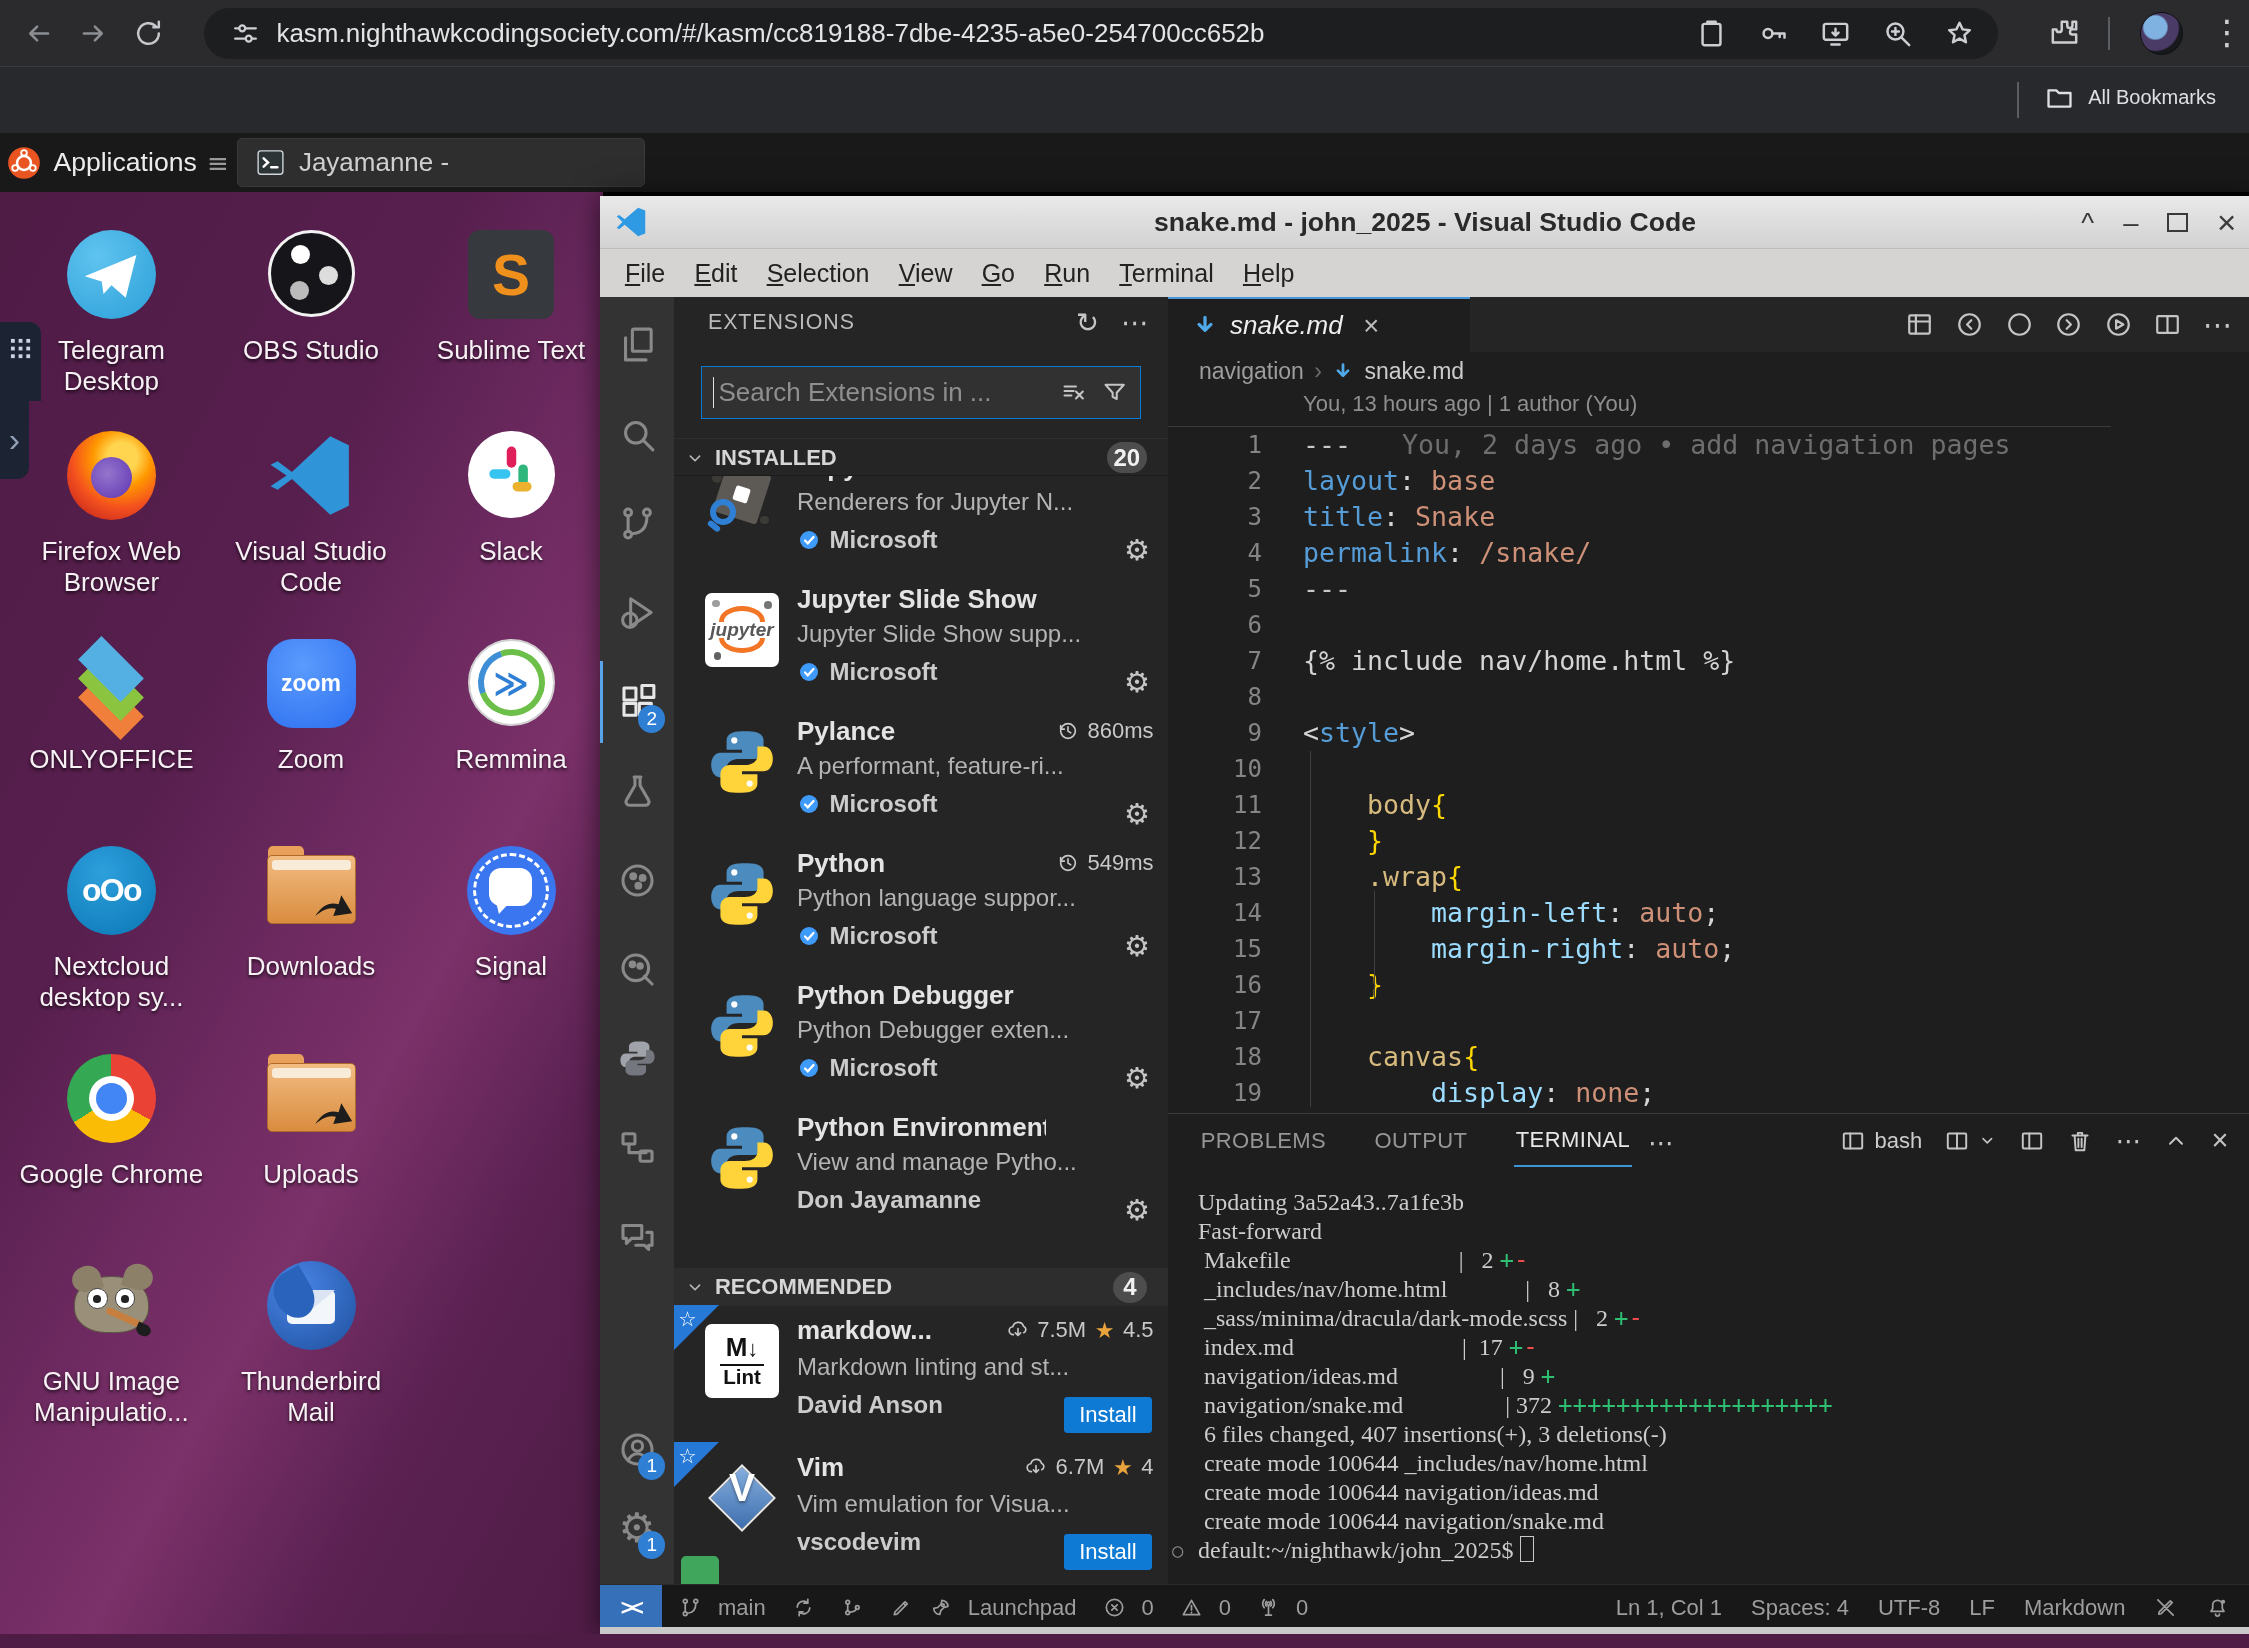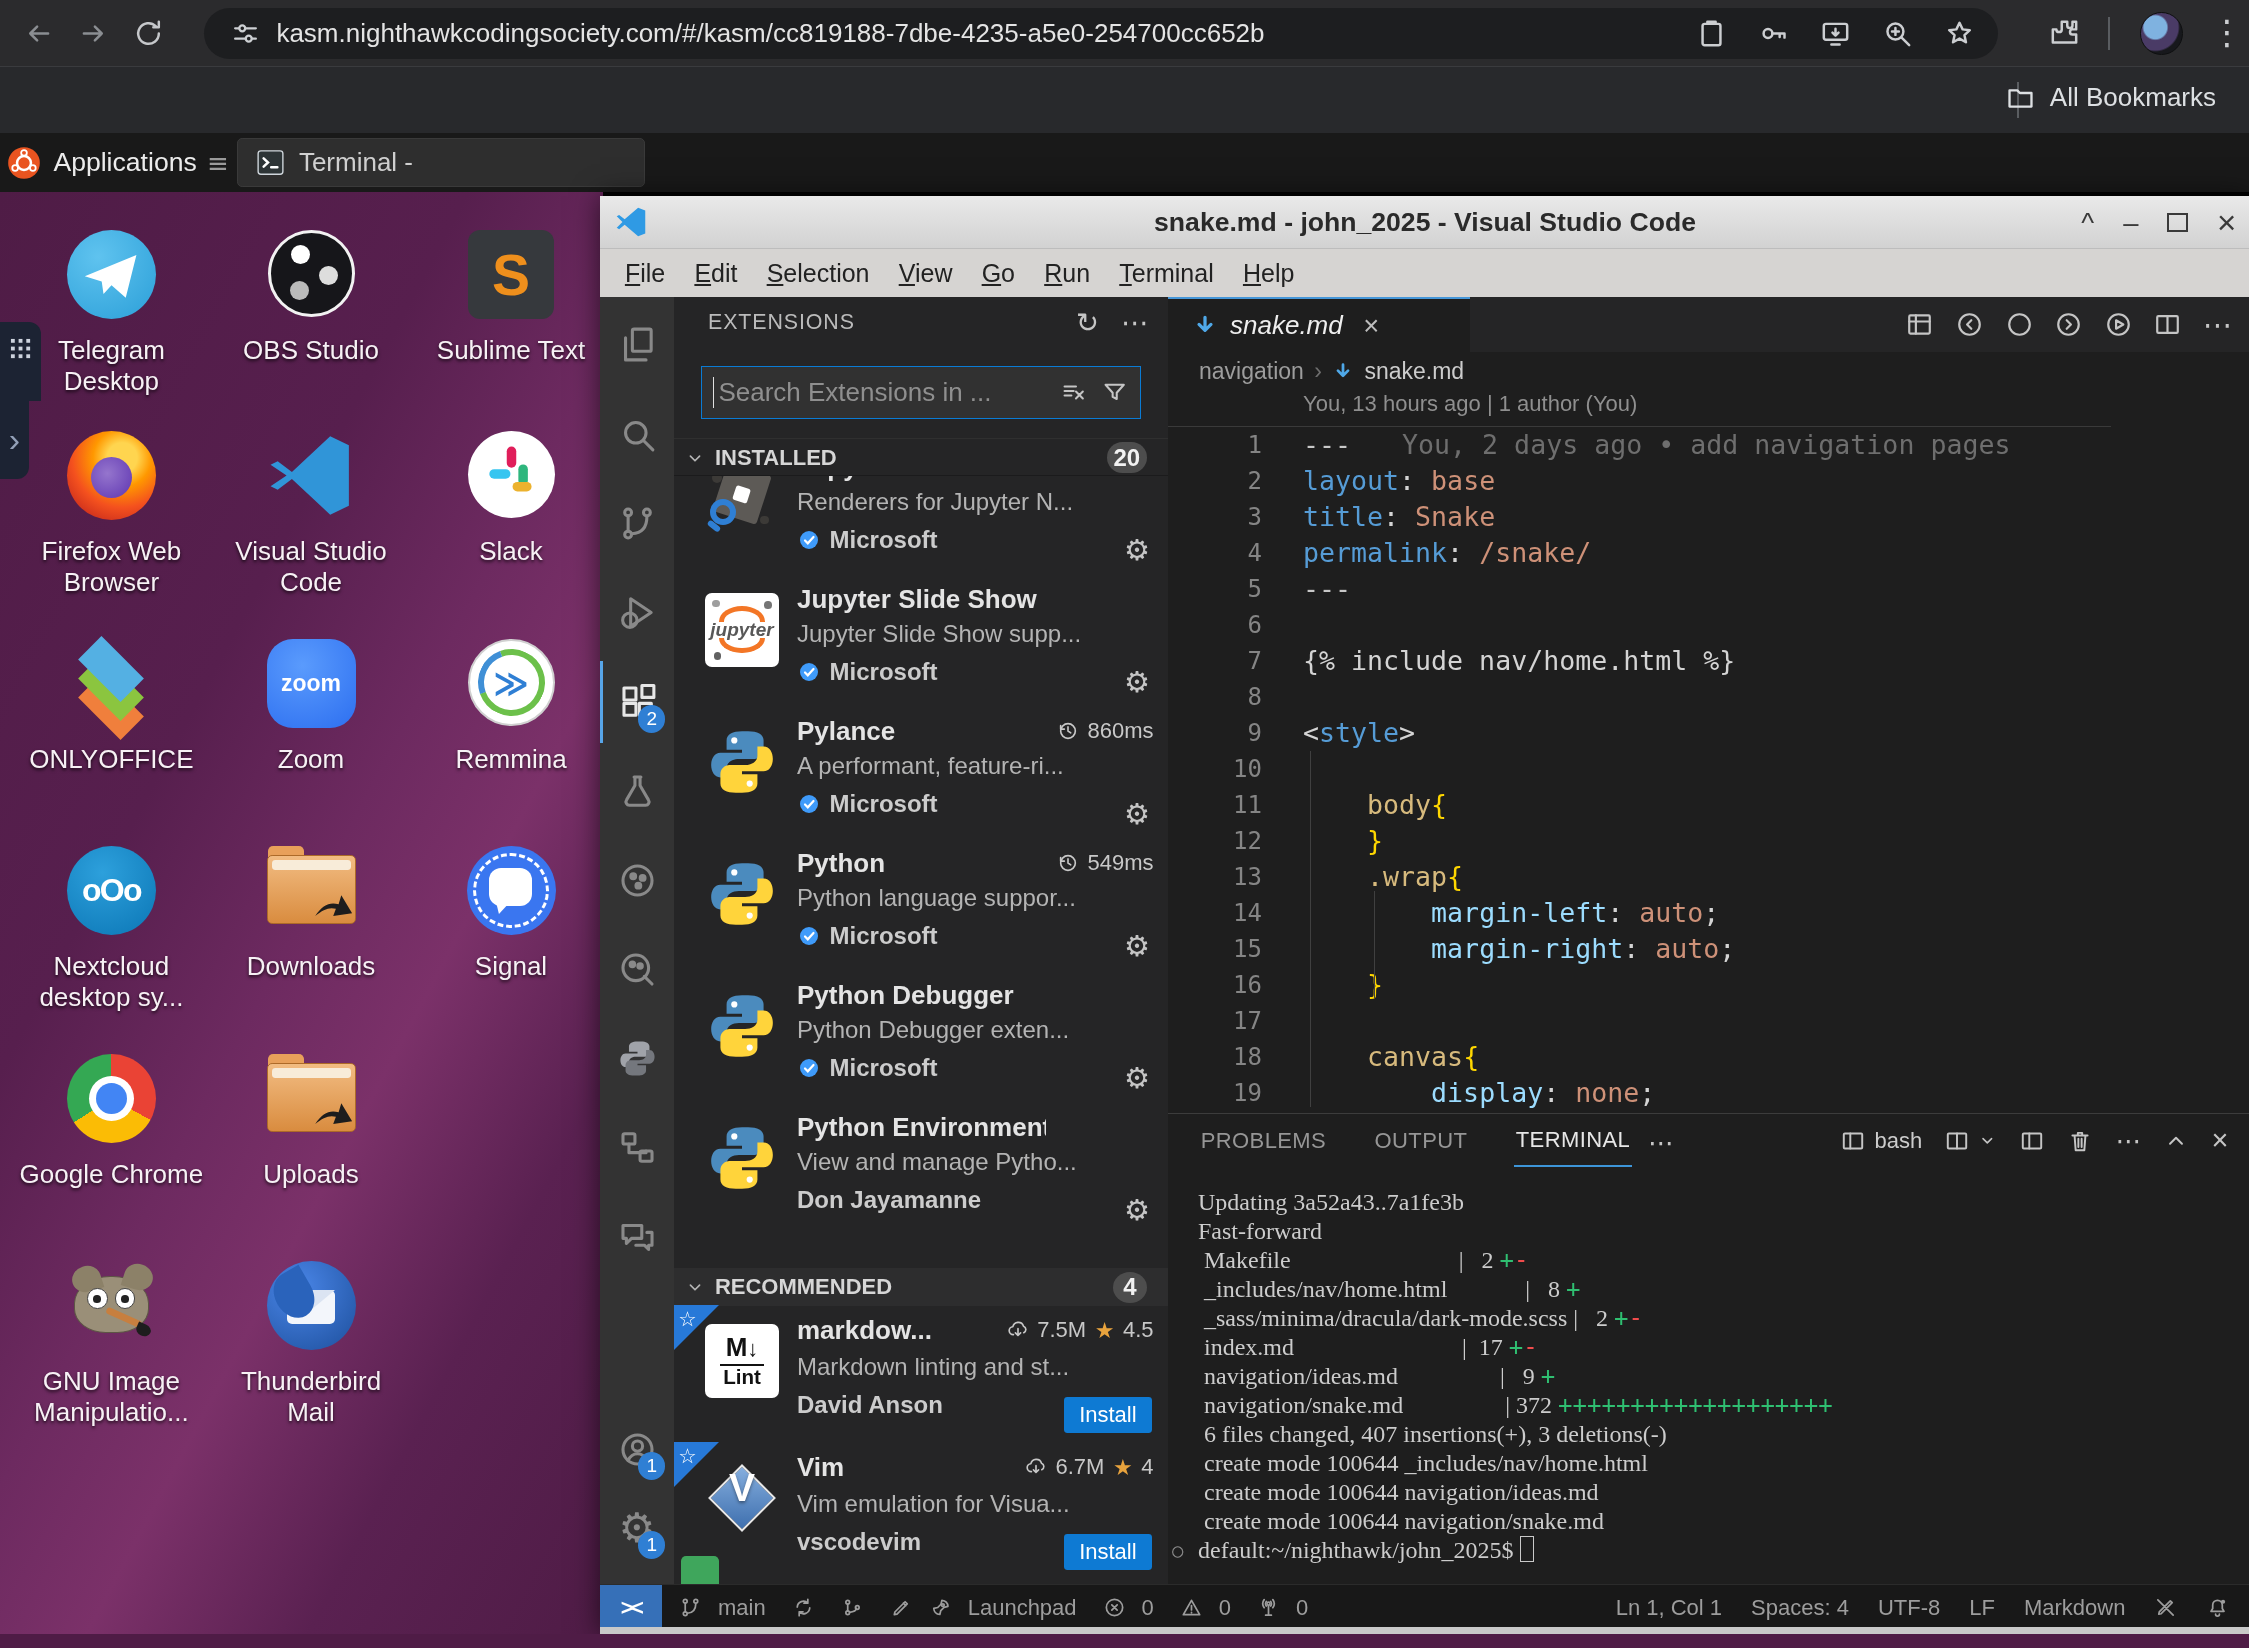--- a/index.html
+++ b/index.html
@@ -14,21 +14,21 @@
   
   .browser-toolbar{left:0;top:0;width:2250px;height:66px;background:#2b2b2d;display:flex;align-items:center;}
   .nav-ic{font-size:33px;color:#c6c8cb;margin-left:22px;}
   .nav-ic.dim{color:#8b8e92;}
   .omnibox{position:absolute;left:204px;top:7.7px;width:1794px;height:51px;border-radius:26px;background:#1d1e20;
     display:flex;align-items:center;color:#e6e6e6;}
   .omnibox .url{font-size:26px;color:#e4e4e4;margin-left:15.4px;white-space:nowrap;}
   .pill-ic{font-size:31px;color:#cdd0d3;margin-left:26px;}
   .right-ic{font-size:33px;color:#ccced1;}
   .bookmarks-bar{left:0;top:66px;width:2250px;height:67px;background:#28292c;border-top:0.9px solid #3a3b3e;}
-  .allbm{position:absolute;right:34px;top:15.4px;display:flex;align-items:center;gap:13.7px;color:#dde0e3;font-size:26px;}
+  .allbm{position:absolute;right:34px;top:15.4px;display:flex;align-items:center;gap:13.7px;color:#dde0e3;font-size:20px;}
   .vsep{position:absolute;width:1.7px;background:#5a5d61;}
 
   
   .taskbar{left:0;top:133px;width:2250px;height:59px;background:#191919;display:flex;align-items:center;}
   .apps-btn{display:flex;align-items:center;gap:10.3px;margin-left:5.1px;color:#ececec;font-size:26.6px;}
   .task{height:49px;display:flex;align-items:center;gap:12px;font-size:26px;border-radius:5.1px;padding:0 15.4px;margin-left:8.6px;white-space:nowrap;}
   .task.active{background:linear-gradient(#477db8,#33608f);color:#fff;border:0.9px solid #5d8cc0;}
   .task.inactive{background:#2e2e2e;color:#cfcfcf;border:0.9px solid #3a3a3a;width:408px;}
   .tray-slab{position:absolute;left:1917px;top:135px;width:22px;height:53px;background:#2a4a74;}
   .tray-vsc{position:absolute;left:1940px;top:135px;width:62px;height:53px;background:#6d9ed9;border:2.6px solid #e9eef6;
@@ -236,21 +236,21 @@
       <span class="glyph" style="font-size:26px;color:#9a9a9a">≡</span>
     </div>
     <div id="task-list" style="display:flex;align-items:center">
         <div class="task inactive">
           <span class="ic" style="font-size:33px">
             <svg viewBox="0 0 24 24">
               <rect x="3" y="3.5" width="18" height="17" rx="2" fill="#2d3436" stroke="#cfd6dc"></rect>
               <path d="M7 9l3.2 3L7 15M12.5 15.5H17" stroke="#fff" fill="none" stroke-width="1.8" stroke-linecap="round"></path>
             </svg>
           </span>
-          <span>Terminal -</span>
+          <span>Jayamanne -</span>
         </div>
       </div>
     <div class="tray-slab"></div>
     <div class="tray-vsc">
       <span class="ic" style="font-size:39px">
           <svg viewBox="0 0 24 24">
             <path d="M16.5 3 8 10.2 4.5 7.5 3 8.3 6.6 12 3 15.7l1.5.8L8 13.8 16.5 21l4.5-1.8V4.8z" fill="#2b72c4"></path>
           </svg>
         </span>
     </div>

